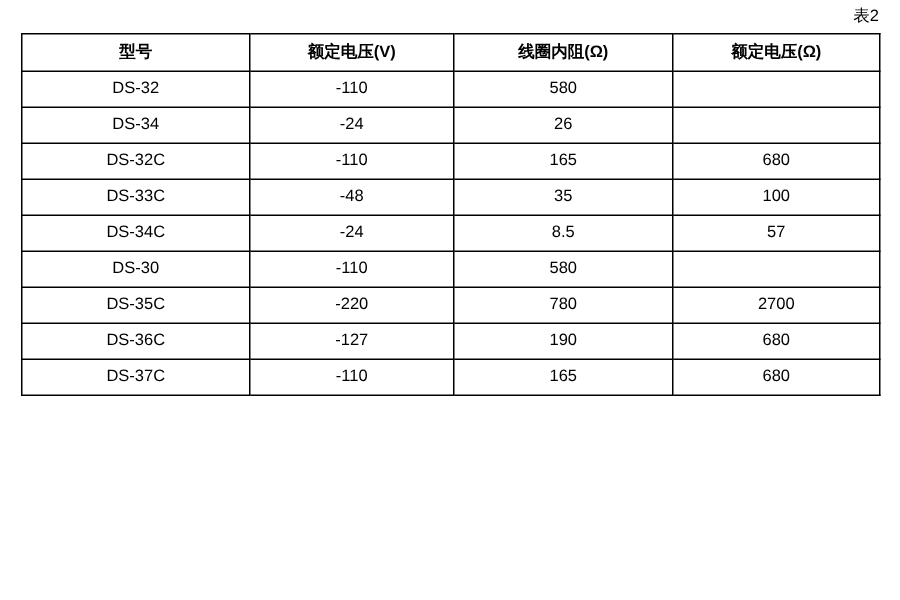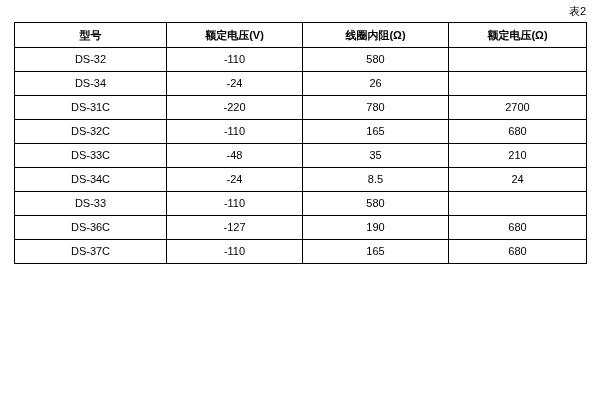--- a/index.html
+++ b/index.html
@@ -90,48 +90,48 @@
             <td>580</td>
             <td></td>
           </tr>
           <tr>
             <td>DS-34</td>
             <td>-24</td>
             <td>26</td>
             <td></td>
           </tr>
           <tr>
-            <td>DS-31C</td>
-            <td>-220</td>
-            <td>780</td>
-            <td>2700</td>
-          </tr>
-          <tr>
             <td>DS-32C</td>
             <td>-110</td>
             <td>165</td>
             <td>680</td>
           </tr>
           <tr>
             <td>DS-33C</td>
             <td>-48</td>
             <td>35</td>
-            <td>210</td>
+            <td>100</td>
           </tr>
           <tr>
             <td>DS-34C</td>
             <td>-24</td>
             <td>8.5</td>
-            <td>24</td>
+            <td>57</td>
           </tr>
           <tr>
-            <td>DS-33</td>
+            <td>DS-30</td>
             <td>-110</td>
             <td>580</td>
             <td></td>
+          </tr>
+          <tr>
+            <td>DS-35C</td>
+            <td>-220</td>
+            <td>780</td>
+            <td>2700</td>
           </tr>
           <tr>
             <td>DS-36C</td>
             <td>-127</td>
             <td>190</td>
             <td>680</td>
           </tr>
           <tr>
             <td>DS-37C</td>
             <td>-110</td>

